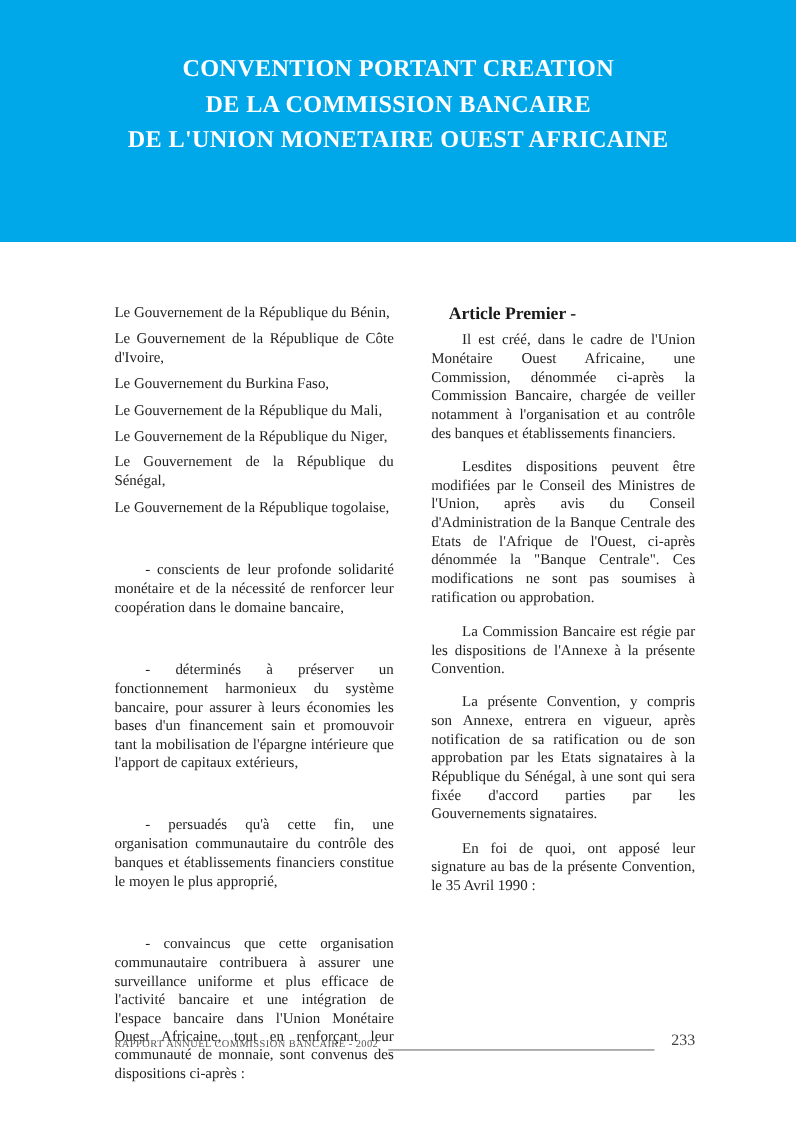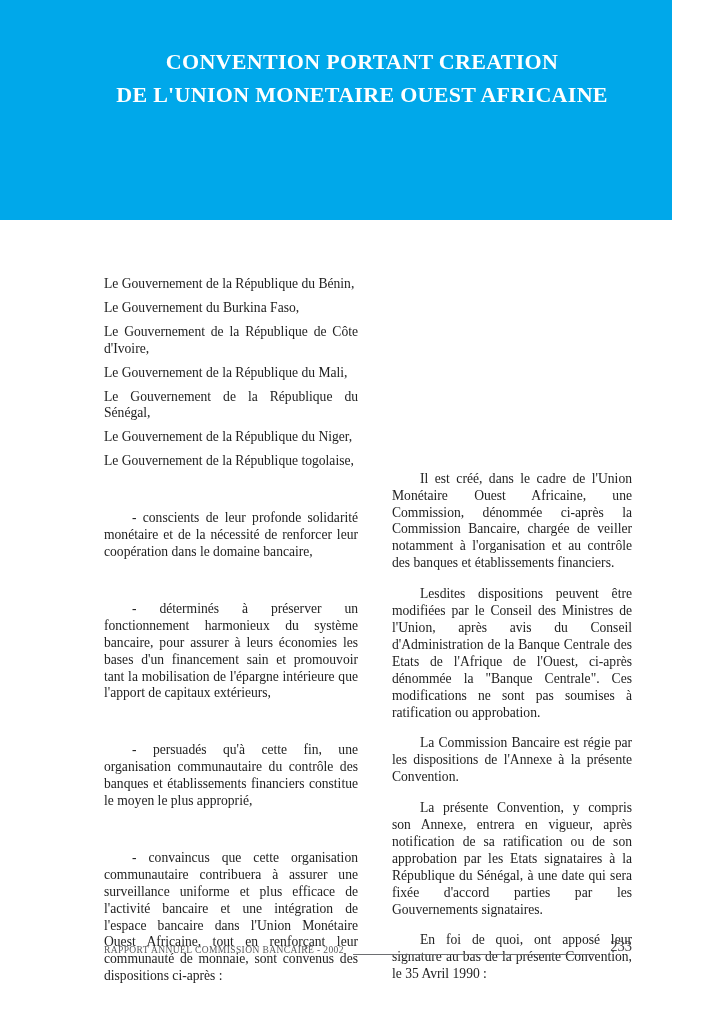--- a/index.html
+++ b/index.html
@@ -9,21 +9,21 @@
     position: relative;
     background: #ffffff;
     overflow: hidden;
     font-family: "Liberation Serif", "DejaVu Serif", serif;
   }
 
   
   .band {
     position: absolute;
     top: 0; left: 0;
-    width: 672px; height: 220px;
+    width: 724px; height: 220px;
     background: #00A8EA;
   }
   .title-block {
     position: absolute;
     top: 46px; left: 0;
     width: 724px;
     text-align: center;
   }
   .title-line {
     color: #ffffff;
@@ -34,21 +34,20 @@
   }
 
   
   .columns {
     position: absolute;
     top: 276px;
     left: 104px;
     width: 536px;
     display: flex;
     gap: 22px;
-    align-items: flex-end;
   }
   .col { color: #222222; }
   .col-left  { width: 254px; }
   .col-right { width: 252px; }
 
   .col p {
     margin: 0;
     font-size: 13.6px;
     line-height: 16.9px;
     text-align: justify;
@@ -95,46 +94,48 @@
     color: #414042;
     white-space: nowrap;
   }
 </style>
 </head>
 <body>
 
 <div class="band" style="background: rgb(0, 168, 234);">
   <div class="title-block">
     <div class="title-line">CONVENTION PORTANT CREATION</div>
+    <div class="title-line">DE LA COMMISSION BANCAIRE</div>
     <div class="title-line">DE L'UNION MONETAIRE OUEST AFRICAINE</div>
   </div>
 </div>
 
 <div class="columns">
   <div class="col col-left">
       <p class="flush">Le Gouvernement de la République du Bénin,</p>
+      <p class="flush">Le Gouvernement de la République de Côte d'Ivoire,</p>
       <p class="flush">Le Gouvernement du Burkina Faso,</p>
-      <p class="flush">Le Gouvernement de la République de Côte d'Ivoire,</p>
       <p class="flush">Le Gouvernement de la République du Mali,</p>
+      <p class="flush">Le Gouvernement de la République du Niger,</p>
       <p class="flush">Le Gouvernement de la République du Sénégal,</p>
-      <p class="flush">Le Gouvernement de la République du Niger,</p>
       <p class="flush">Le Gouvernement de la République togolaise,</p>
       <p class="indent">- conscients de leur profonde solidarité monétaire et de la nécessité de renforcer leur coopération dans le domaine bancaire,</p>
       <p class="indent">- déterminés à préserver un fonctionnement harmonieux du système bancaire, pour assurer à leurs économies les bases d'un financement sain et promouvoir tant la mobilisation de l'épargne intérieure que l'apport de capitaux extérieurs,</p>
       <p class="indent">- persuadés qu'à cette fin, une organisation communautaire du contrôle des banques et établissements financiers constitue le moyen le plus approprié,</p>
       <p class="indent">- convaincus que cette organisation communautaire contribuera à assurer une surveillance uniforme et plus efficace de l'activité bancaire et une intégration de l'espace bancaire dans l'Union Monétaire Ouest Africaine, tout en renforçant leur communauté de monnaie, sont convenus des dispositions ci-après :</p>
     </div>
   <div class="col col-right">
       <div class="section">
+        <h2 class="article">Article Premier -</h2>
         <p class="indent">Il est créé, dans le cadre de l'Union Monétaire Ouest Africaine, une Commission, dénommée ci-après la Commission Bancaire, chargée de veiller notamment à l'organisation et au contrôle des banques et établissements financiers.</p>
         <p class="indent">Lesdites dispositions peuvent être modifiées par le Conseil des Ministres de l'Union, après avis du Conseil d'Administration de la Banque Centrale des Etats de l'Afrique de l'Ouest, ci-après dénommée la "Banque Centrale". Ces modifications ne sont pas soumises à ratification ou approbation.</p>
         <p class="indent">La Commission Bancaire est régie par les dispositions de l'Annexe à la présente Convention.</p>
       </div>
       <div class="section">
-        <p class="indent">La présente Convention, y compris son Annexe, entrera en vigueur, après notification de sa ratification ou de son approbation par les Etats signataires à la République du Sénégal, à une date qui sera fixée d'accord parties par les Gouvernements signataires.</p>
+        <p class="indent">La présente Convention, y compris son Annexe, entrera en vigueur, après notification de sa ratification ou de son approbation par les Etats signataires à la République du Sénégal, à une sont qui sera fixée d'accord parties par les Gouvernements signataires.</p>
         <p class="indent">En foi de quoi, ont apposé leur signature au bas de la présente Convention, le 35 Avril 1990 :</p>
       </div>
     </div>
 </div>
 
 <div class="footer">
   <span class="footer-label">RAPPORT ANNUEL COMMISSION BANCAIRE - 2002</span>
   <span class="footer-rule"></span>
   <span class="page-number">233</span>
 </div>

